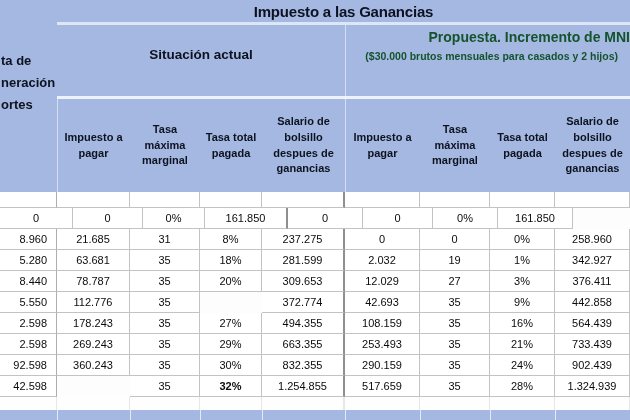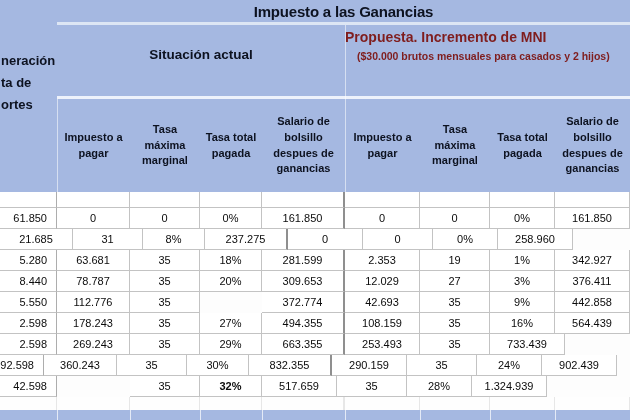--- a/index.html
+++ b/index.html
@@ -13,21 +13,21 @@
   .title{
     position:absolute;left:57px;right:0;top:3px;text-align:center;
     font-weight:bold;font-size:15px;color:#0d1220;letter-spacing:-.2px;
   }
   .rule1{position:absolute;left:57px;right:0;top:22px;height:3px;background:#dde6f4;}
   .rule2{position:absolute;left:57px;right:0;top:96px;height:3px;background:#eef2fb;}
   .grp-actual{
     position:absolute;left:57px;width:288px;top:47px;text-align:center;
     font-weight:bold;font-size:13.5px;color:#0d1220;
   }
-  .grp-prop{position:absolute;left:345px;width:285px;top:29px;text-align:left;color:#7f1d1d;}
+  .grp-prop{position:absolute;left:345px;width:285px;top:29px;text-align:right;color:#14532d;}
   .grp-prop .l1{font-weight:bold;font-size:14px;}
   .grp-prop .l2{font-weight:bold;font-size:10.5px;line-height:1.45;margin-top:4px;padding:0 12px;}
   .left-head{
     position:absolute;left:1px;top:50px;width:56px;overflow:hidden;
     font-weight:bold;font-size:13px;color:#0d1220;line-height:22px;white-space:nowrap;
   }
   .vline{position:absolute;width:1px;background:rgba(255,255,255,.55);}
   .vl-a{left:57px;top:99px;height:93px;}
   .vl-b{left:345px;top:25px;height:167px;}
   
@@ -67,22 +67,22 @@
     <div class="grp-actual">Situación actual</div>
 
     <div class="grp-prop">
       <div class="l1">Propuesta. Incremento de MNI</div>
       <div class="l2">($30.000 brutos mensuales para casados y 2 hijos)</div>
     </div>
 
     <div class="rule2"></div>
 
     <div class="left-head">
+      <div>ta de</div>
       <div>neración</div>
-      <div>ta de</div>
       <div>ortes</div>
     </div>
 
     <div class="vline vl-a"></div>
     <div class="vline vl-b"></div>
 
     <div class="colheads" id="colheads">
         <div class="hcell" style="width: 57px;"></div>
         <div class="hcell" style="width: 73px;">Impuesto a pagar</div>
         <div class="hcell" style="width: 70px;">Tasa máxima marginal</div>
@@ -101,47 +101,47 @@
         <div class="cell" style="width: 73px;"></div>
         <div class="cell" style="width: 70px;"></div>
         <div class="cell" style="width: 62px;"></div>
         <div class="cell sep" style="width: 83px;"></div>
         <div class="cell" style="width: 75px;"></div>
         <div class="cell" style="width: 70px;"></div>
         <div class="cell" style="width: 65px;"></div>
         <div class="cell" style="width: 75px;"></div>
       </div>
       <div class="row">
-        <div class="cell first" style="width: 57px;">61.850</div>
         <div class="cell" style="width: 73px;">0</div>
         <div class="cell" style="width: 70px;">0</div>
         <div class="cell" style="width: 62px;">0%</div>
         <div class="cell sep" style="width: 83px;">161.850</div>
         <div class="cell" style="width: 75px;">0</div>
         <div class="cell" style="width: 70px;">0</div>
         <div class="cell" style="width: 65px;">0%</div>
         <div class="cell" style="width: 75px;">161.850</div>
       </div>
       <div class="row">
+        <div class="cell first" style="width: 57px;">8.960</div>
         <div class="cell" style="width: 73px;">21.685</div>
         <div class="cell" style="width: 70px;">31</div>
         <div class="cell" style="width: 62px;">8%</div>
         <div class="cell sep" style="width: 83px;">237.275</div>
         <div class="cell" style="width: 75px;">0</div>
         <div class="cell" style="width: 70px;">0</div>
         <div class="cell" style="width: 65px;">0%</div>
         <div class="cell" style="width: 75px;">258.960</div>
       </div>
       <div class="row">
         <div class="cell first" style="width: 57px;">5.280</div>
         <div class="cell" style="width: 73px;">63.681</div>
         <div class="cell" style="width: 70px;">35</div>
         <div class="cell" style="width: 62px;">18%</div>
         <div class="cell sep" style="width: 83px;">281.599</div>
-        <div class="cell" style="width: 75px;">2.353</div>
+        <div class="cell" style="width: 75px;">2.032</div>
         <div class="cell" style="width: 70px;">19</div>
         <div class="cell" style="width: 65px;">1%</div>
         <div class="cell" style="width: 75px;">342.927</div>
       </div>
       <div class="row">
         <div class="cell first" style="width: 57px;">8.440</div>
         <div class="cell" style="width: 73px;">78.787</div>
         <div class="cell" style="width: 70px;">35</div>
         <div class="cell" style="width: 62px;">20%</div>
         <div class="cell sep" style="width: 83px;">309.653</div>
@@ -173,38 +173,40 @@
         <div class="cell" style="width: 75px;">564.439</div>
       </div>
       <div class="row">
         <div class="cell first" style="width: 57px;">2.598</div>
         <div class="cell" style="width: 73px;">269.243</div>
         <div class="cell" style="width: 70px;">35</div>
         <div class="cell" style="width: 62px;">29%</div>
         <div class="cell sep" style="width: 83px;">663.355</div>
         <div class="cell" style="width: 75px;">253.493</div>
         <div class="cell" style="width: 70px;">35</div>
+        <div class="cell" style="width: 65px;">21%</div>
         <div class="cell" style="width: 75px;">733.439</div>
       </div>
       <div class="row">
-        <div class="cell first" style="width: 44px;">92.598</div>
+        <div class="cell first" style="width: 57px;">92.598</div>
         <div class="cell" style="width: 73px;">360.243</div>
         <div class="cell" style="width: 70px;">35</div>
         <div class="cell" style="width: 62px;">30%</div>
         <div class="cell sep" style="width: 83px;">832.355</div>
         <div class="cell" style="width: 75px;">290.159</div>
         <div class="cell" style="width: 70px;">35</div>
         <div class="cell" style="width: 65px;">24%</div>
         <div class="cell" style="width: 75px;">902.439</div>
       </div>
       <div class="row">
         <div class="cell first" style="width: 57px;">42.598</div>
         <div class="cell" style="width: 73px; margin-top: 38px;">587.743</div>
         <div class="cell" style="width: 70px;">35</div>
         <div class="cell" style="width: 62px; font-weight: bold;">32%</div>
+        <div class="cell sep" style="width: 83px;">1.254.855</div>
         <div class="cell" style="width: 75px;">517.659</div>
         <div class="cell" style="width: 70px;">35</div>
         <div class="cell" style="width: 65px;">28%</div>
         <div class="cell" style="width: 75px;">1.324.939</div>
       </div>
       <div class="row ghost">
         <div class="cell first" style="width: 57px;"></div>
         <div class="cell" style="width: 73px;"></div>
         <div class="cell" style="width: 70px;"></div>
         <div class="cell" style="width: 62px;"></div>

